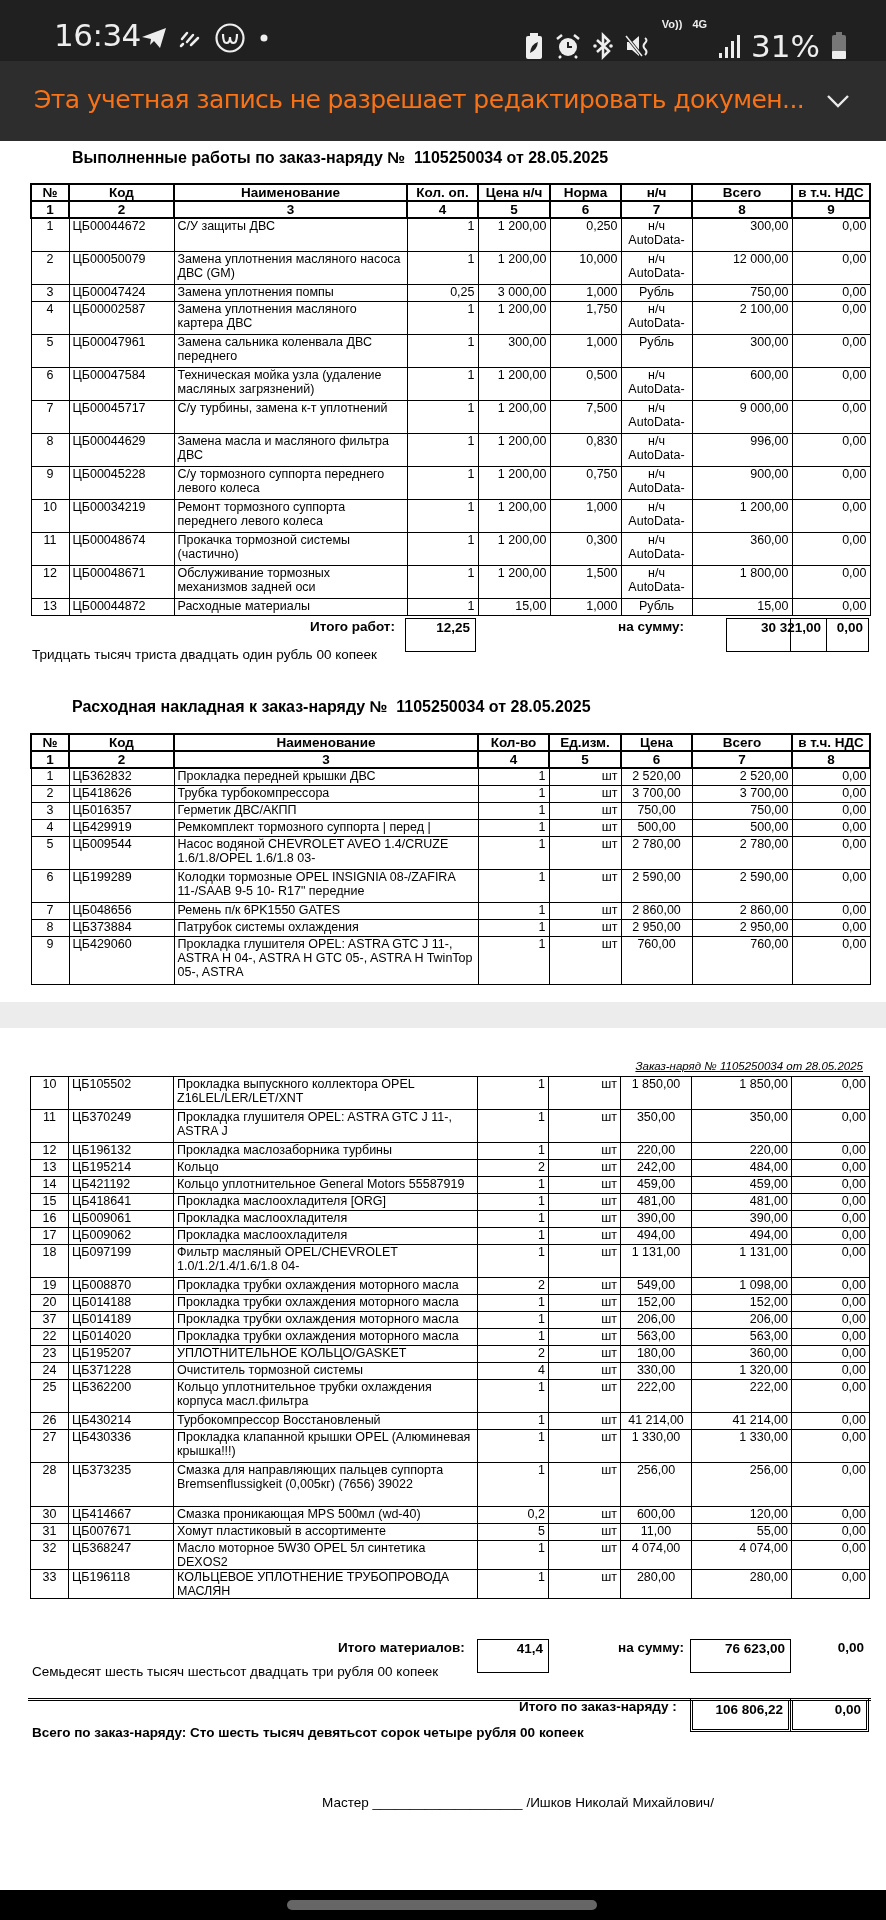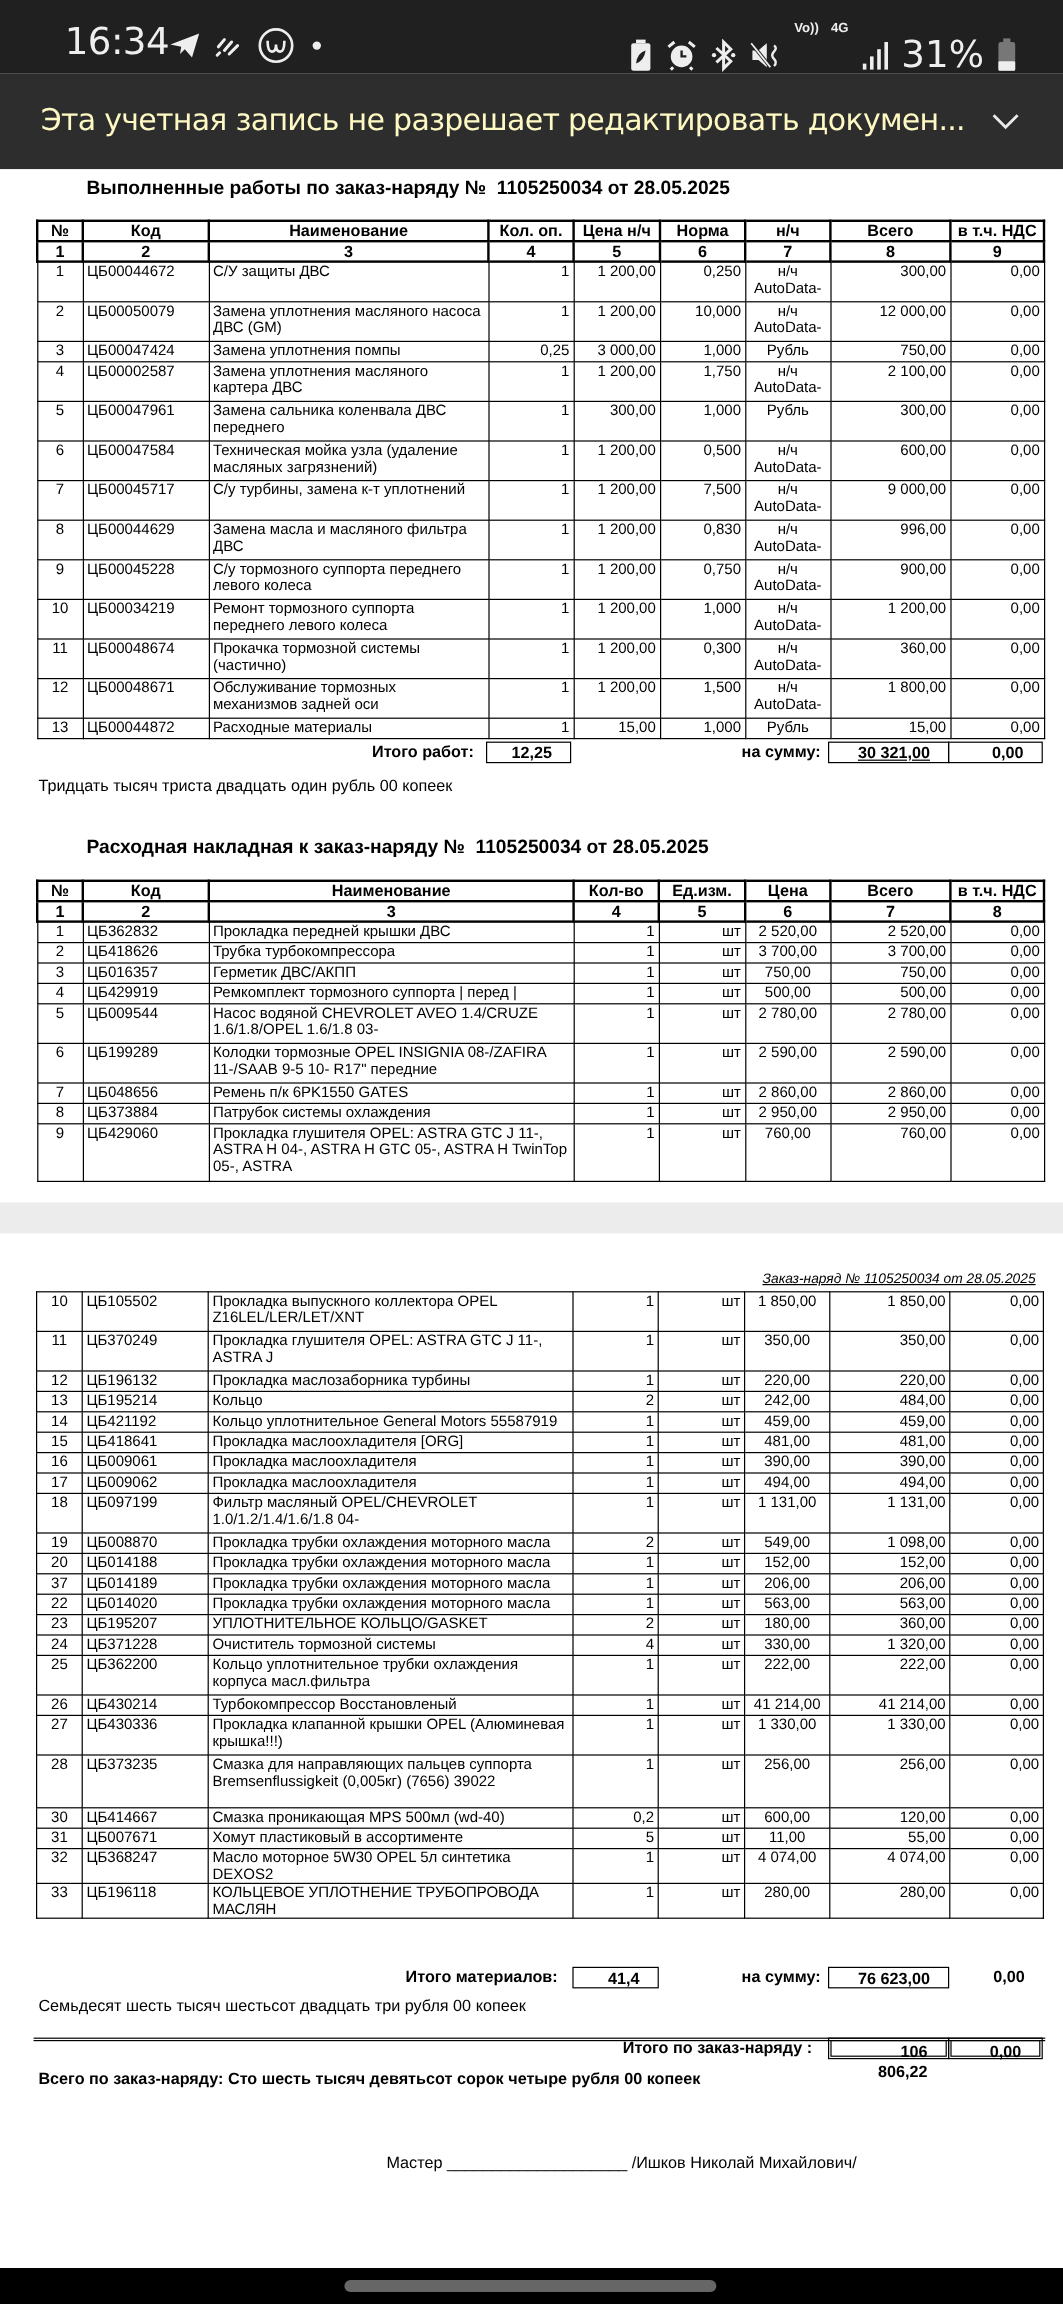--- a/index.html
+++ b/index.html
@@ -3,36 +3,36 @@
 <meta charset="utf-8">
 <style>
   * { box-sizing: border-box; margin: 0; padding: 0; }
   html, body { width: 886px; height: 1920px; overflow: hidden; background: #fff; font-family: "Liberation Sans", sans-serif; color: #000; }
   .statusbar { position: absolute; left: 0; top: 0; width: 886px; height: 61px; background: #202020; color: #eee; }
   .sb-time { position: absolute; left: 54px; top: 17px; font-size: 31px; font-family: "DejaVu Sans", sans-serif; letter-spacing: -0.5px; }
   .sb-left-icons { position: absolute; left: 140px; top: 22px; display: flex; align-items: center; gap: 10px; }
   .sb-right { position: absolute; right: 38px; top: 18px; display: flex; align-items: center; gap: 10px; color: #eee; }
   .sb-pct { font-size: 31px; font-family: "DejaVu Sans", sans-serif; }
   .ico { display: inline-flex; align-items: center; justify-content: center; gap: 32px; }
-  .banner { position: absolute; left: 0; top: 61px; width: 886px; height: 80px; background: #2d2d2d; color: #fef9c3; box-shadow: 0 2px 3px rgba(0,0,0,0.3); }
+  .banner { position: absolute; left: 0; top: 61px; width: 886px; height: 80px; background: #2d2d2d; color: #f97316; box-shadow: 0 2px 3px rgba(0,0,0,0.3); }
   .banner-text { position: absolute; left: 34px; top: 24px; font-size: 25px; font-family: "DejaVu Sans", sans-serif; letter-spacing: -0.6px; white-space: nowrap; }
   .banner-chev { position: absolute; right: 30px; top: 22px; width: 36px; height: 36px; }
   .page1 { position: absolute; left: 0; top: 141px; width: 886px; height: 883px; background: #fff; }
   .gap { position: absolute; left: 0; top: 1002px; width: 886px; height: 26px; background: #ececec; }
   .page2 { position: absolute; left: 0; top: 1028px; width: 886px; height: 862px; background: #fff; }
   .navbar { position: absolute; left: 0; top: 1890px; width: 886px; height: 30px; background: #000; }
   .navpill { position: absolute; left: 287px; top: 10px; width: 310px; height: 10px; border-radius: 5px; background: #666; }
   .title { position: absolute; font-weight: bold; font-size: 16px; white-space: pre; }
   table.t { position: absolute; border-collapse: collapse; font-size: 12.5px; table-layout: fixed; }
   table.t td, table.t th { border: 1px solid #000; padding: 0 3px; vertical-align: top; line-height: 14px; overflow: hidden; }
   table.t th { font-weight: bold; text-align: center; border-width: 2px; font-size: 13.5px; height: 17px; line-height: 15px; }
   .r { text-align: right; }
   .c { text-align: center; }
   .totrow { position: absolute; font-size: 13.5px; font-weight: bold; }
-  .totbox { position: absolute; border: 1px solid #000; font-weight: bold; font-size: 13.5px; text-align: right; padding: 0 15px; height: 18px; line-height: 17px; }
+  .totbox { position: absolute; border: 1px solid #000; font-weight: bold; font-size: 13.5px; text-align: right; padding: 0 5px; height: 34px; line-height: 17px; }
   .words { position: absolute; font-size: 13.5px; white-space: nowrap; }
   .hdr-small { position: absolute; font-size: 11.5px; font-style: italic; text-decoration: underline; white-space: nowrap; }
   .dblline { position: absolute; border-top: 3px double #000; }
 </style>
 </head>
 <body>
 
 <div class="statusbar">
   <span class="sb-time">16:34</span>
   <div class="sb-left-icons">
@@ -311,21 +311,21 @@
           <td class="c">Рубль</td>
           <td class="r">15,00</td>
           <td class="r">0,00</td>
         </tr>
       </tbody>
   </table>
 
   <div class="totrow" style="left:310px; top:478px;">Итого работ:</div>
   <div class="totbox" style="left:405px; top:477px; width:71px;">12,25</div>
   <div class="totrow" style="left:618px; top:478px;">на сумму:</div>
-  <div class="totbox" style="left:690px; top:477px; width:101px;text-decoration:underline;">30 321,00</div>
+  <div class="totbox" style="left:726px; top:477px; width:101px;">30 321,00</div>
   <div class="totbox" style="left:790px; top:477px; width:79px;">0,00</div>
   <div class="words" style="left:32px; top:506px;">Тридцать тысяч триста двадцать один рубль 00 копеек</div>
 
   <div class="title" style="left:72px; top:557px;">Расходная накладная к заказ-наряду №  1105250034 от 28.05.2025</div>
 
   <table class="t" id="mat1-table" style="left:30px; top:592px; width:839px;">
     <colgroup>
       <col style="width:38px">
         <col style="width:105px">
         <col style="width:304px">

